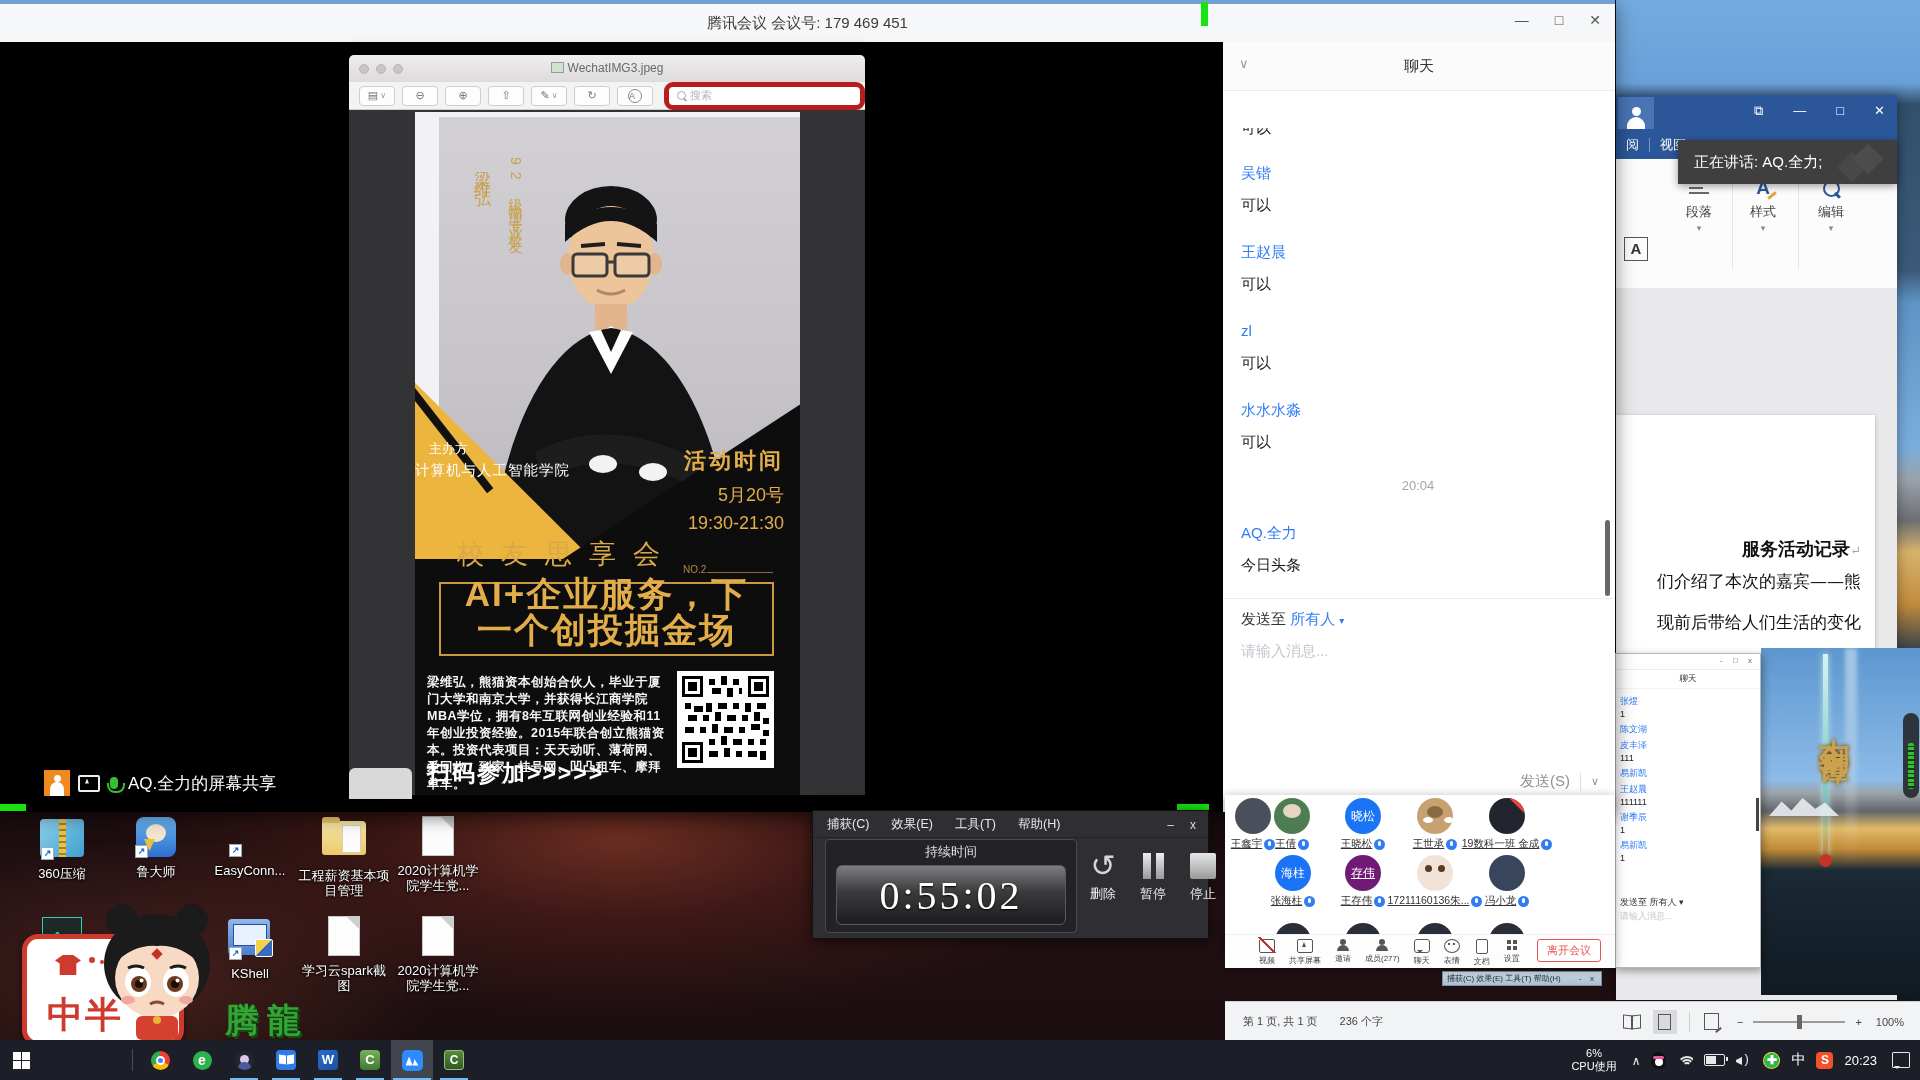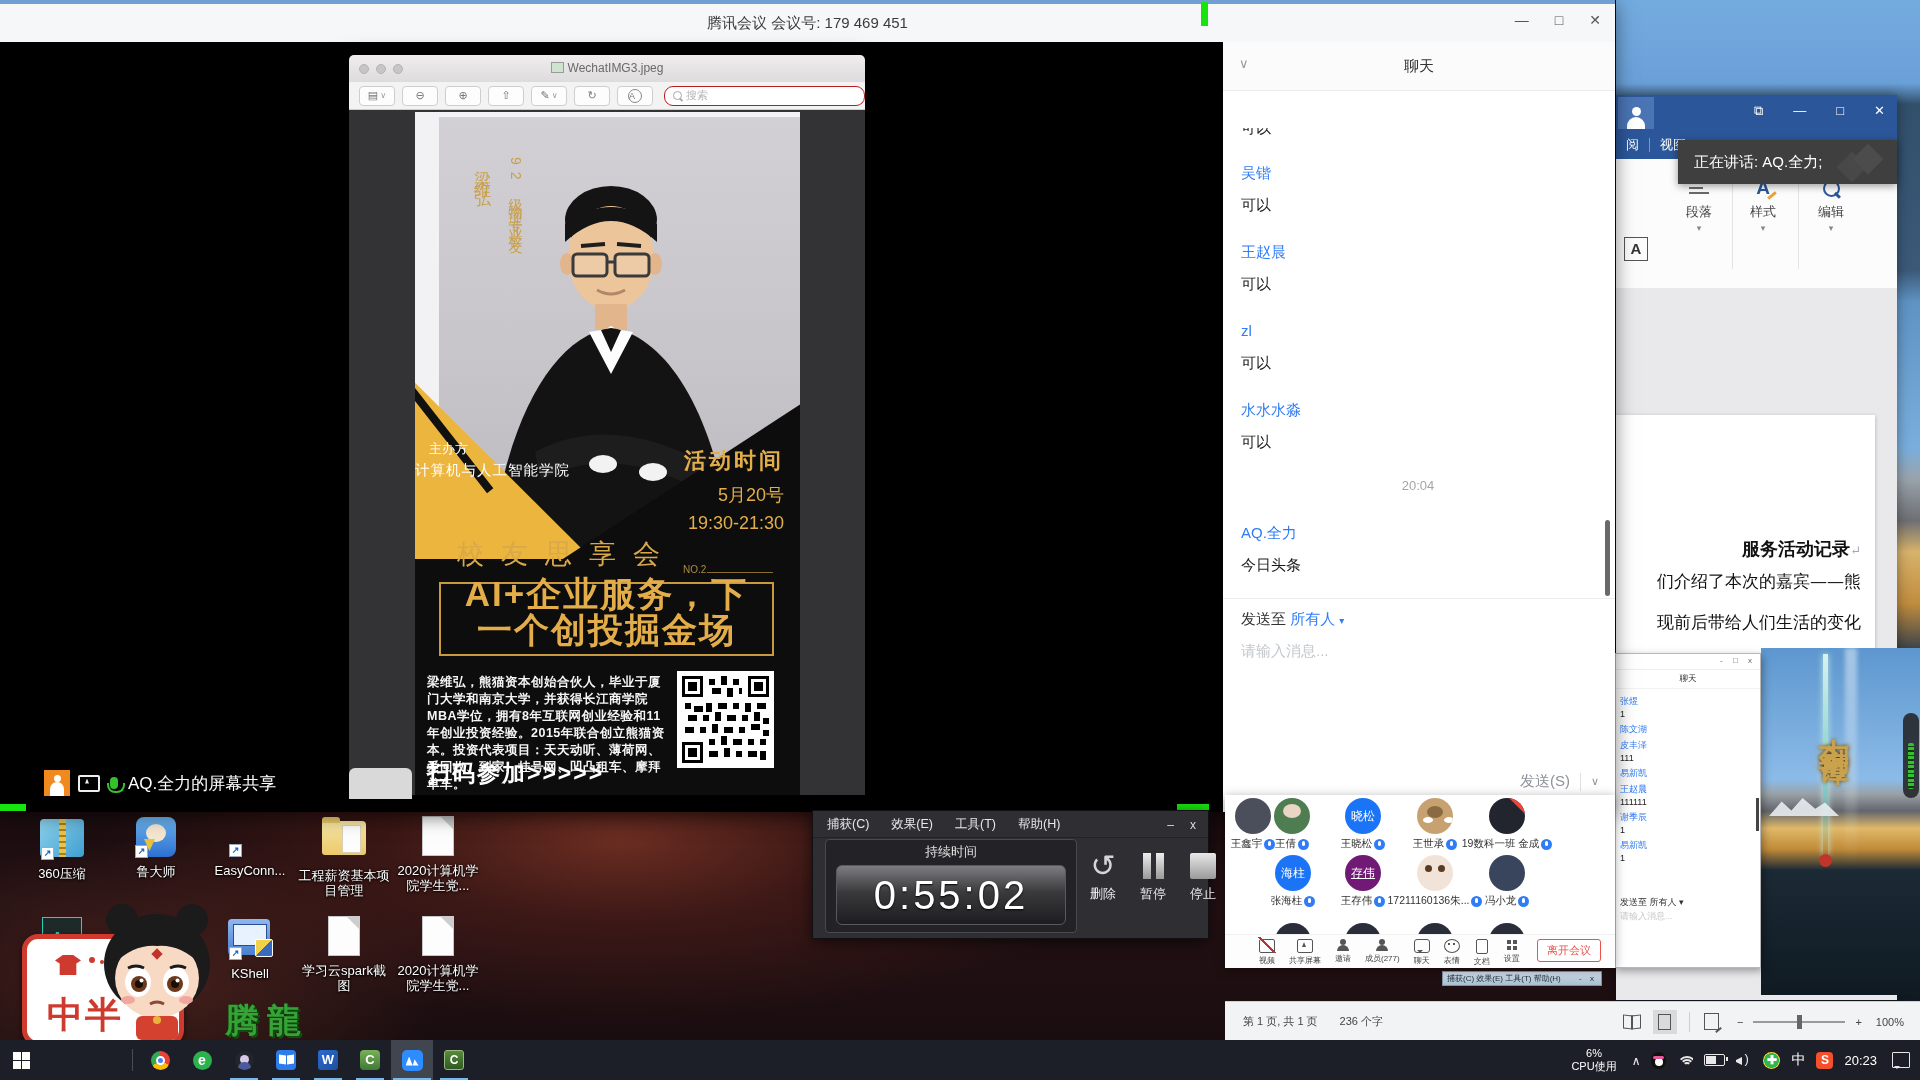--- a/index.html
+++ b/index.html
@@ -116,21 +116,21 @@
   #preview{position:absolute;left:349px;top:13px;width:516px;height:740px;border-radius:5px 5px 0 0;box-shadow:0 6px 24px rgba(0,0,0,.6);overflow:hidden;}
   
   #pv-titlebar{position:absolute;left:0;top:0;width:100%;height:27px;background:linear-gradient(180deg,#efedee,#dddbdc);border-bottom:1px solid #c8c6c7;}
   .pv-dots{position:absolute;left:10px;top:9px;display:flex;gap:7px;}
   .pv-dots i{width:10px;height:10px;border-radius:50%;background:#c7c5c6;border:1px solid #b5b3b4;box-sizing:border-box;}
   #pv-title{position:absolute;left:0;right:0;top:6px;text-align:center;font-size:12px;color:#6a6a6a;}
   #pv-title .pic{display:inline-block;width:11px;height:9px;border:1px solid #9a9a9a;background:#cfe4cf;margin-right:4px;transform:translateY(1px);}
   #pv-toolbar{position:absolute;left:0;top:27px;width:100%;height:28px;background:#f4f3f4;border-bottom:1px solid #cfcdce;display:flex;align-items:center;gap:7px;padding-left:10px;box-sizing:border-box;}
   .pv-btn{height:18px;min-width:26px;border:1px solid #cfcdce;border-radius:4px;background:#fdfdfd;color:#777;font-size:11px;display:flex;align-items:center;justify-content:center;gap:2px;padding:0 4px;}
   .pv-btn .chev{font-size:8px;color:#999;}
-  #pv-search{height:18px;width:188px;border:1px solid #b91c1c;border-radius:9px;background:#fff;color:#b5b5b5;font-size:11px;display:flex;align-items:center;gap:4px;padding:0 8px;margin-left:4px;}
+  #pv-search{height:18px;width:188px;border:5px solid #b91c1c;border-radius:9px;background:#fff;color:#b5b5b5;font-size:11px;display:flex;align-items:center;gap:4px;padding:0 8px;margin-left:4px;}
   .mini-lens{width:7px;height:7px;border:1.5px solid #a8a8a8;border-radius:50%;position:relative;}
   .mini-lens::after{content:"";position:absolute;left:6px;top:6px;width:1.5px;height:3.5px;background:#a8a8a8;transform:rotate(-45deg);}
   #pv-content{position:absolute;left:0;top:55px;width:100%;bottom:0;background:#333336;}
 
   
   #poster{position:absolute;left:66px;top:2px;width:385px;height:683px;background:#0d0d0d;overflow:hidden;}
   #po-photo{position:absolute;left:0;top:0;width:385px;height:447px;background:#f2f1f3;}
   #po-photo-inner{position:absolute;left:24px;top:5px;right:0;bottom:0;background:linear-gradient(180deg,#d2d0d4 0%,#c6c4c9 60%,#bab8bd 100%);}
   #po-yellow{position:absolute;left:0;top:232px;width:385px;height:215px;background:#ecb53e;clip-path:polygon(0 18%,46% 100%,0 100%);}
   #po-stripe{position:absolute;left:-14px;top:258px;width:150px;height:8px;background:#111;transform:rotate(52deg);transform-origin:left top;}
@@ -165,21 +165,21 @@
   #chat-sendrow .caret{color:#2f7cf6;font-size:10px;}
   #chat-input{position:absolute;left:18px;top:600px;color:#c3c7cc;font-size:15px;}
   #chat-sendbtn{position:absolute;right:16px;top:730px;display:flex;align-items:center;gap:10px;color:#8d9299;font-size:15px;}
   #chat-sendbtn .sep{width:1px;height:18px;background:#e0e0e0;}
   #chat-sendbtn .chev{font-size:11px;color:#8d9299;}
 
   
   #gallery{left:1225px;top:795px;width:390px;height:173px;background:#fff;z-index:21;box-shadow:0 2px 10px rgba(0,0,0,.35);overflow:hidden;}
   .ga-part{position:absolute;width:72px;text-align:center;}
   .ga-av{width:36px;height:36px;border-radius:50%;margin:0 auto;color:#fff;font-size:12px;display:flex;align-items:center;justify-content:center;position:relative;overflow:hidden;}
-  .ga-name{margin-top:3px;font-size:10.5px;color:#333;white-space:nowrap;display:flex;align-items:center;justify-content:center;gap:2px;}
+  .ga-name{margin-top:3px;font-size:10.5px;color:#333;white-space:nowrap;display:flex;align-items:center;justify-content:center;gap:2px;text-decoration:underline;}
   .mic-badge{display:inline-block;width:11px;height:11px;border-radius:50%;background:#2f7cf6;position:relative;flex:0 0 auto;}
   .mic-badge::after{content:"";position:absolute;left:4px;top:2.5px;width:3px;height:4.5px;background:#fff;border-radius:2px;}
   .ga-arc{position:absolute;width:36px;height:36px;border-radius:50%;background:#2a2e3a;}
   #ga-toolbar{position:absolute;left:0;bottom:0;width:100%;height:34px;background:#fdfdfd;border-top:1px solid #f0f0f0;display:flex;align-items:flex-start;gap:14px;padding:4px 0 0 34px;box-sizing:border-box;}
   .tb-item{text-align:center;font-size:8px;color:#444;}
   .tb-ic{width:14px;height:12px;margin:0 auto 2px;border:1.5px solid #555;border-radius:2px;position:relative;}
   .tb-ic.t-invite,.tb-ic.t-members{border:0;}
   .tb-ic.t-invite::before,.tb-ic.t-members::before{content:"";position:absolute;left:4px;top:0;width:6px;height:6px;border-radius:50%;background:#555;}
   .tb-ic.t-invite::after,.tb-ic.t-members::after{content:"";position:absolute;left:1px;top:6px;width:12px;height:6px;border-radius:6px 6px 0 0;background:#555;}
   .tb-ic.t-emoji{border-radius:50%;}
@@ -193,21 +193,21 @@
   .tb-ic.t-video::after{content:"";position:absolute;left:-2px;top:-3px;width:18px;height:16px;background:linear-gradient(45deg,transparent 46%,#b33 46%,#b33 54%,transparent 54%);}
   #ga-leave{position:absolute;right:14px;bottom:6px;border:1px solid #e8544d;color:#e8544d;font-size:11px;border-radius:3px;padding:3px 9px;background:#fff;}
 
   
   #recorder{left:812px;top:810px;width:397px;height:129px;background:#2e2e33;border:1px solid #101012;box-shadow:0 3px 14px rgba(0,0,0,.6);z-index:22;box-sizing:border-box;}
   #rec-menubar{display:flex;align-items:center;gap:22px;padding:5px 0 4px 14px;color:#e8e8e8;font-size:12.5px;border-bottom:1px solid #232327;}
   #rec-ctrls{margin-left:auto;margin-right:12px;display:flex;gap:16px;color:#ddd;font-size:12px;}
   #rec-panel{position:absolute;left:12px;top:28px;width:250px;height:92px;background:#232327;border:1px solid #4a4a4e;border-radius:4px;}
   #rec-durlabel{position:absolute;left:0;right:0;top:3px;text-align:center;color:#e0e0e0;font-size:13px;}
   #rec-display{position:absolute;left:10px;top:25px;width:228px;height:58px;border:1px solid #5a5a5e;border-radius:6px;background:linear-gradient(180deg,#7d7d80 0%,#3a3a3d 45%,#1d1d1f 100%);display:flex;align-items:center;justify-content:center;}
-  #rec-time{font-family:Liberation Sans, sans-serif;font-size:40px;color:#fff;letter-spacing:3px;text-shadow:0 1px 2px #000;}
+  #rec-time{font-family:Liberation Serif, serif;font-size:40px;color:#fff;letter-spacing:3px;text-shadow:0 1px 2px #000;}
   #rec-buttons{position:absolute;left:272px;top:36px;display:flex;gap:14px;}
   .rec-btn{width:36px;text-align:center;color:#eee;font-size:13px;}
   .rec-btn .ric{height:38px;display:flex;align-items:center;justify-content:center;}
   .ric-undo{font-size:30px;color:#d5d5d5;line-height:30px;}
   .ric-pause{display:flex;gap:5px;}
   .ric-pause i{width:8px;height:26px;background:linear-gradient(180deg,#ededed,#9a9a9a);}
   .ric-stop{width:26px;height:26px;background:linear-gradient(180deg,#e8e8e8,#9a9a9a);border-radius:2px;}
 
   
   #word{left:1616px;top:95px;width:281px;height:905px;background:#fff;z-index:10;box-shadow:0 0 12px rgba(0,0,0,.4);}

